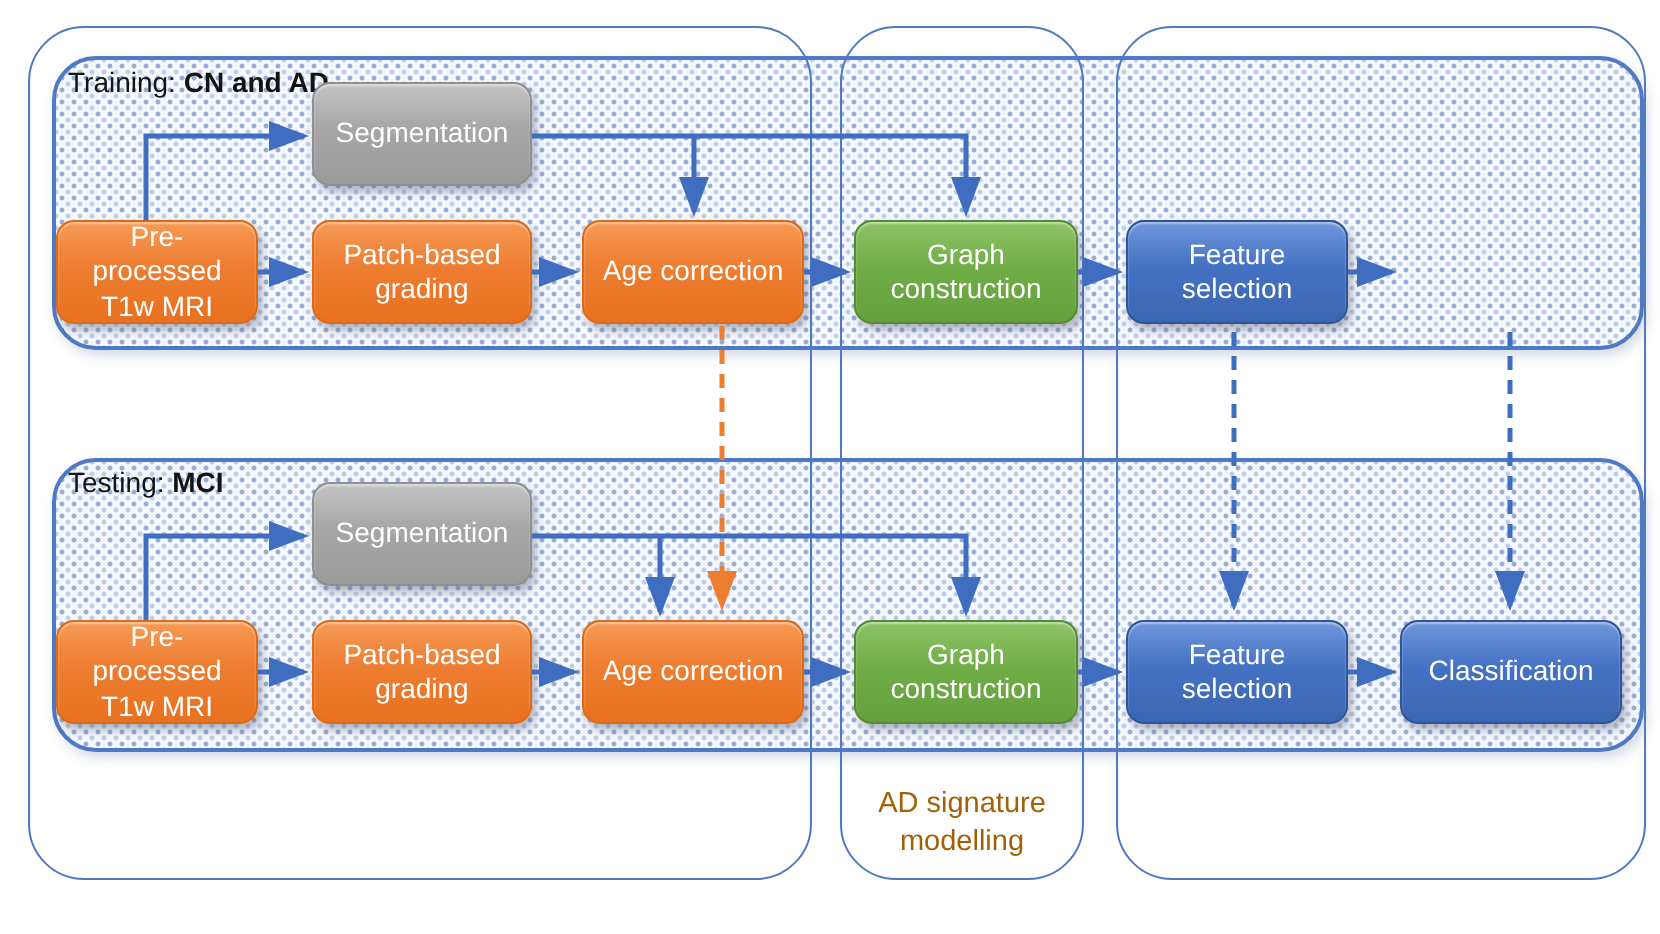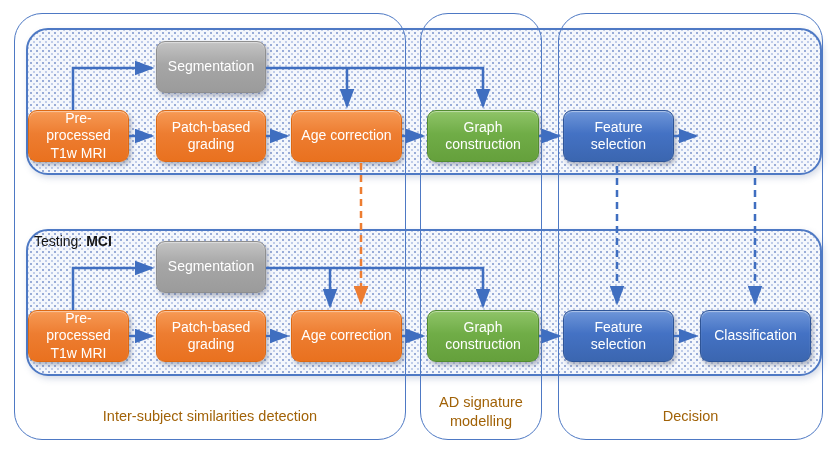--- a/index.html
+++ b/index.html
@@ -62,40 +62,39 @@
 
 <div class="canvas">
 
   <div class="band band-training"></div>
   <div class="band band-testing"></div>
 
   <div class="col col-1"></div>
   <div class="col col-2"></div>
   <div class="col col-3"></div>
 
+  <div class="row-header header-training"><span>Training: </span><b>CN and AD</b></div>
   <div class="row-header header-testing"><span>Testing: </span><b>MCI</b></div>
 
   <div class="node orange" style="left:28px;  top:110px; width:101px;">Pre-processed T1w MRI</div>
   <div class="node gray" style="left:156px; top:41px;  width:110px;">Segmentation</div>
   <div class="node orange" style="left:156px; top:110px; width:110px;">Patch-based grading</div>
   <div class="node orange" style="left:291px; top:110px; width:111px;">Age correction</div>
   <div class="node green" style="left:427px; top:110px; width:112px;">Graph construction</div>
   <div class="node blue" style="left:563px; top:110px; width:111px;">Feature selection</div>
 
   <div class="node orange" style="left:28px;  top:310px; width:101px;">Pre-processed T1w MRI</div>
   <div class="node gray" style="left:156px; top:241px; width:110px;">Segmentation</div>
   <div class="node orange" style="left:156px; top:310px; width:110px;">Patch-based grading</div>
   <div class="node orange" style="left:291px; top:310px; width:111px;">Age correction</div>
   <div class="node green" style="left:427px; top:310px; width:112px;">Graph construction</div>
   <div class="node blue" style="left:563px; top:310px; width:111px;">Feature selection</div>
   <div class="node blue" style="left:700px; top:310px; width:111px;">Classification</div>
 
-  <div class="section-label label-1">Inter-subject similarities detection</div>
   <div class="section-label label-2">AD signature modelling</div>
-  <div class="section-label label-3">Decision</div>
 
   <svg class="wires" width="830" height="467" viewBox="0 0 830 467">
     <defs>
       <marker id="mb" viewBox="0 0 8 6" refX="7" refY="3" markerWidth="8" markerHeight="6" orient="auto">
         <path d="M0,0 L8,3 L0,6 Z" fill="#3f6ec0"></path>
       </marker>
       <marker id="mo" viewBox="0 0 8 6" refX="7" refY="3" markerWidth="8" markerHeight="6" orient="auto">
         <path d="M0,0 L8,3 L0,6 Z" fill="#ED7D31"></path>
       </marker>
     </defs>

